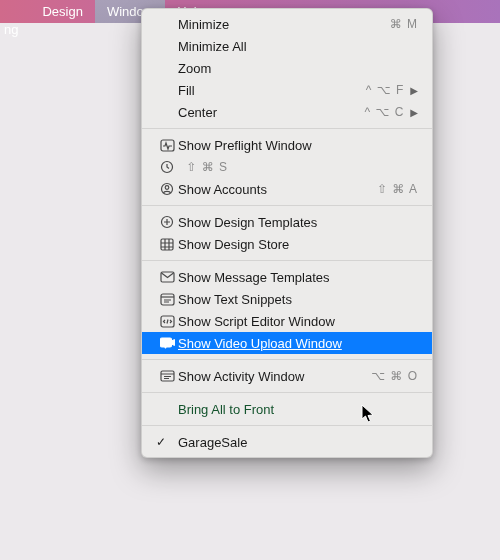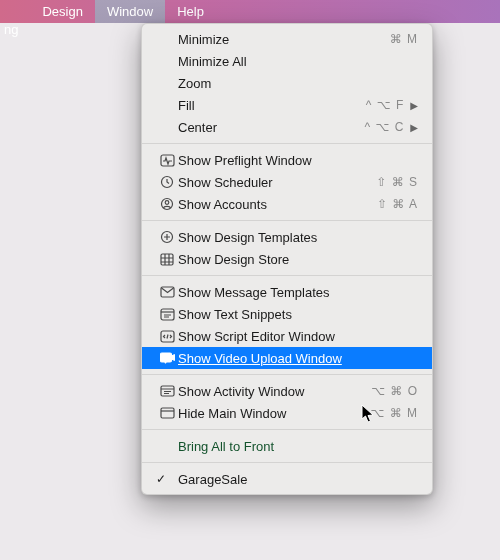--- a/index.html
+++ b/index.html
@@ -27,21 +27,21 @@
     cursor: default;
   }
   .menubar .menu-item.first-frag { padding-left: 4px; margin-top: 36px; }
   .menubar .menu-item.selected {
     background: linear-gradient(#a8a0b8, #a39bb4);
     justify-content: flex-end;
   }
   .dropdown {
     position: absolute;
     left: 141px;
-    top: 23px;
+    top: 8px;
     width: 292px;
     background: #ecebea;
     border: 1px solid rgba(0,0,0,0.12);
     border-radius: 6px;
     box-shadow: 0 12px 30px rgba(0,0,0,0.35), 0 2px 6px rgba(0,0,0,0.2);
     padding: 4px 0;
   }
   .row {
     display: flex;
     align-items: center;
@@ -160,21 +160,20 @@
     <span class="label">Show Preflight Window</span>
     <span class="shortcut"></span>
   </div>
   <div class="row">
     <span class="icon-slot">
       <svg class="icn" width="14" height="14">
           <circle cx="7" cy="7" r="5.5"></circle>
           <path d="M7 4 L7 7 L9 8.5"></path>
         </svg>
     </span>
-    <span class="label">Show Scheduler</span>
     <span class="shortcut">⇧ ⌘ S</span>
   </div>
   <div class="row">
     <span class="icon-slot">
       <svg class="icn" width="14" height="14">
           <circle cx="7" cy="7" r="5.5"></circle>
           <circle cx="7" cy="5.5" r="1.8"></circle>
           <path d="M3.5 11 C4 8.8 10 8.8 10.5 11"></path>
         </svg>
     </span>
@@ -254,30 +253,20 @@
 
   <div class="row">
     <span class="icon-slot">
       <svg class="icn" width="15" height="12">
           <rect x="1" y="1" width="13" height="10" rx="1.5"></rect>
           <path d="M1 4 H14 M4 6.5 H11 M4 8.5 H9"></path>
         </svg>
     </span>
     <span class="label">Show Activity Window</span>
     <span class="shortcut">⌥ ⌘ O</span>
-  </div>
-  <div class="row">
-    <span class="icon-slot">
-      <svg class="icn" width="15" height="12">
-          <rect x="1" y="1" width="13" height="10" rx="1.5"></rect>
-          <path d="M1 4 H14"></path>
-        </svg>
-    </span>
-    <span class="label">Hide Main Window</span>
-    <span class="shortcut">⌥ ⌘ M</span>
   </div>
 
   <div class="sep"></div>
 
   <div class="row disabled">
     <span class="icon-slot"></span>
     <span class="label">Bring All to Front</span>
     <span class="shortcut"></span>
   </div>
 

